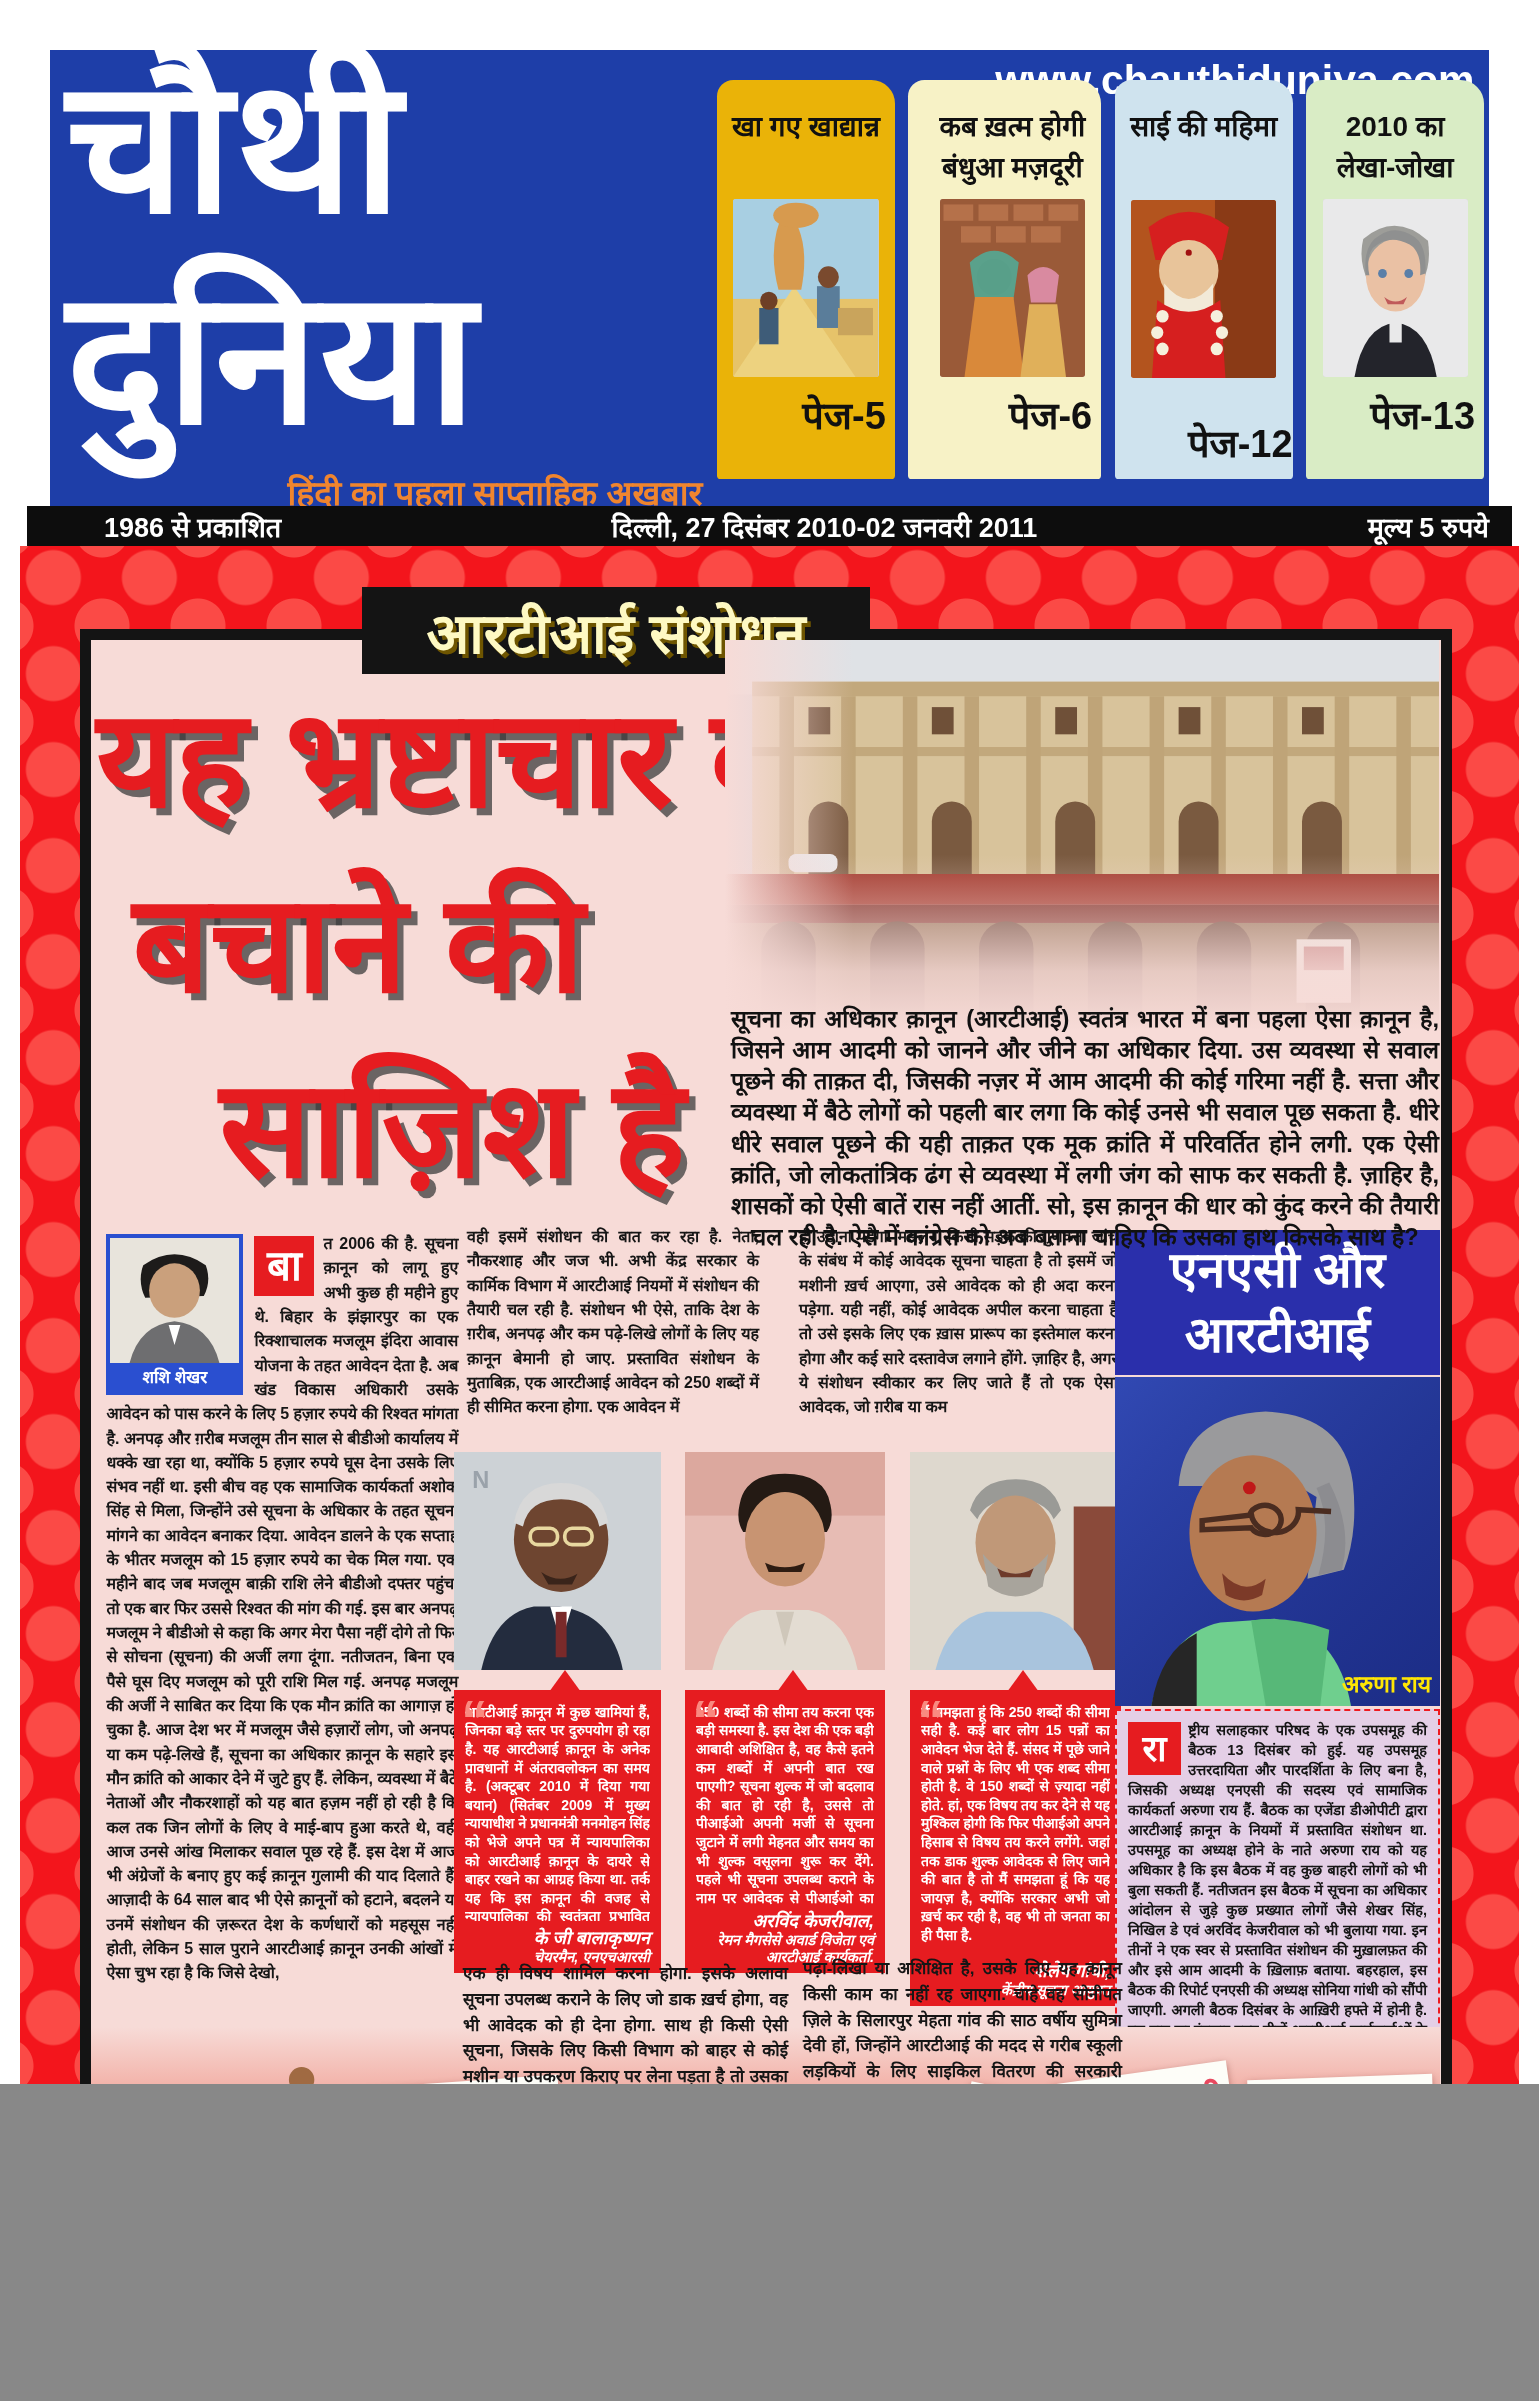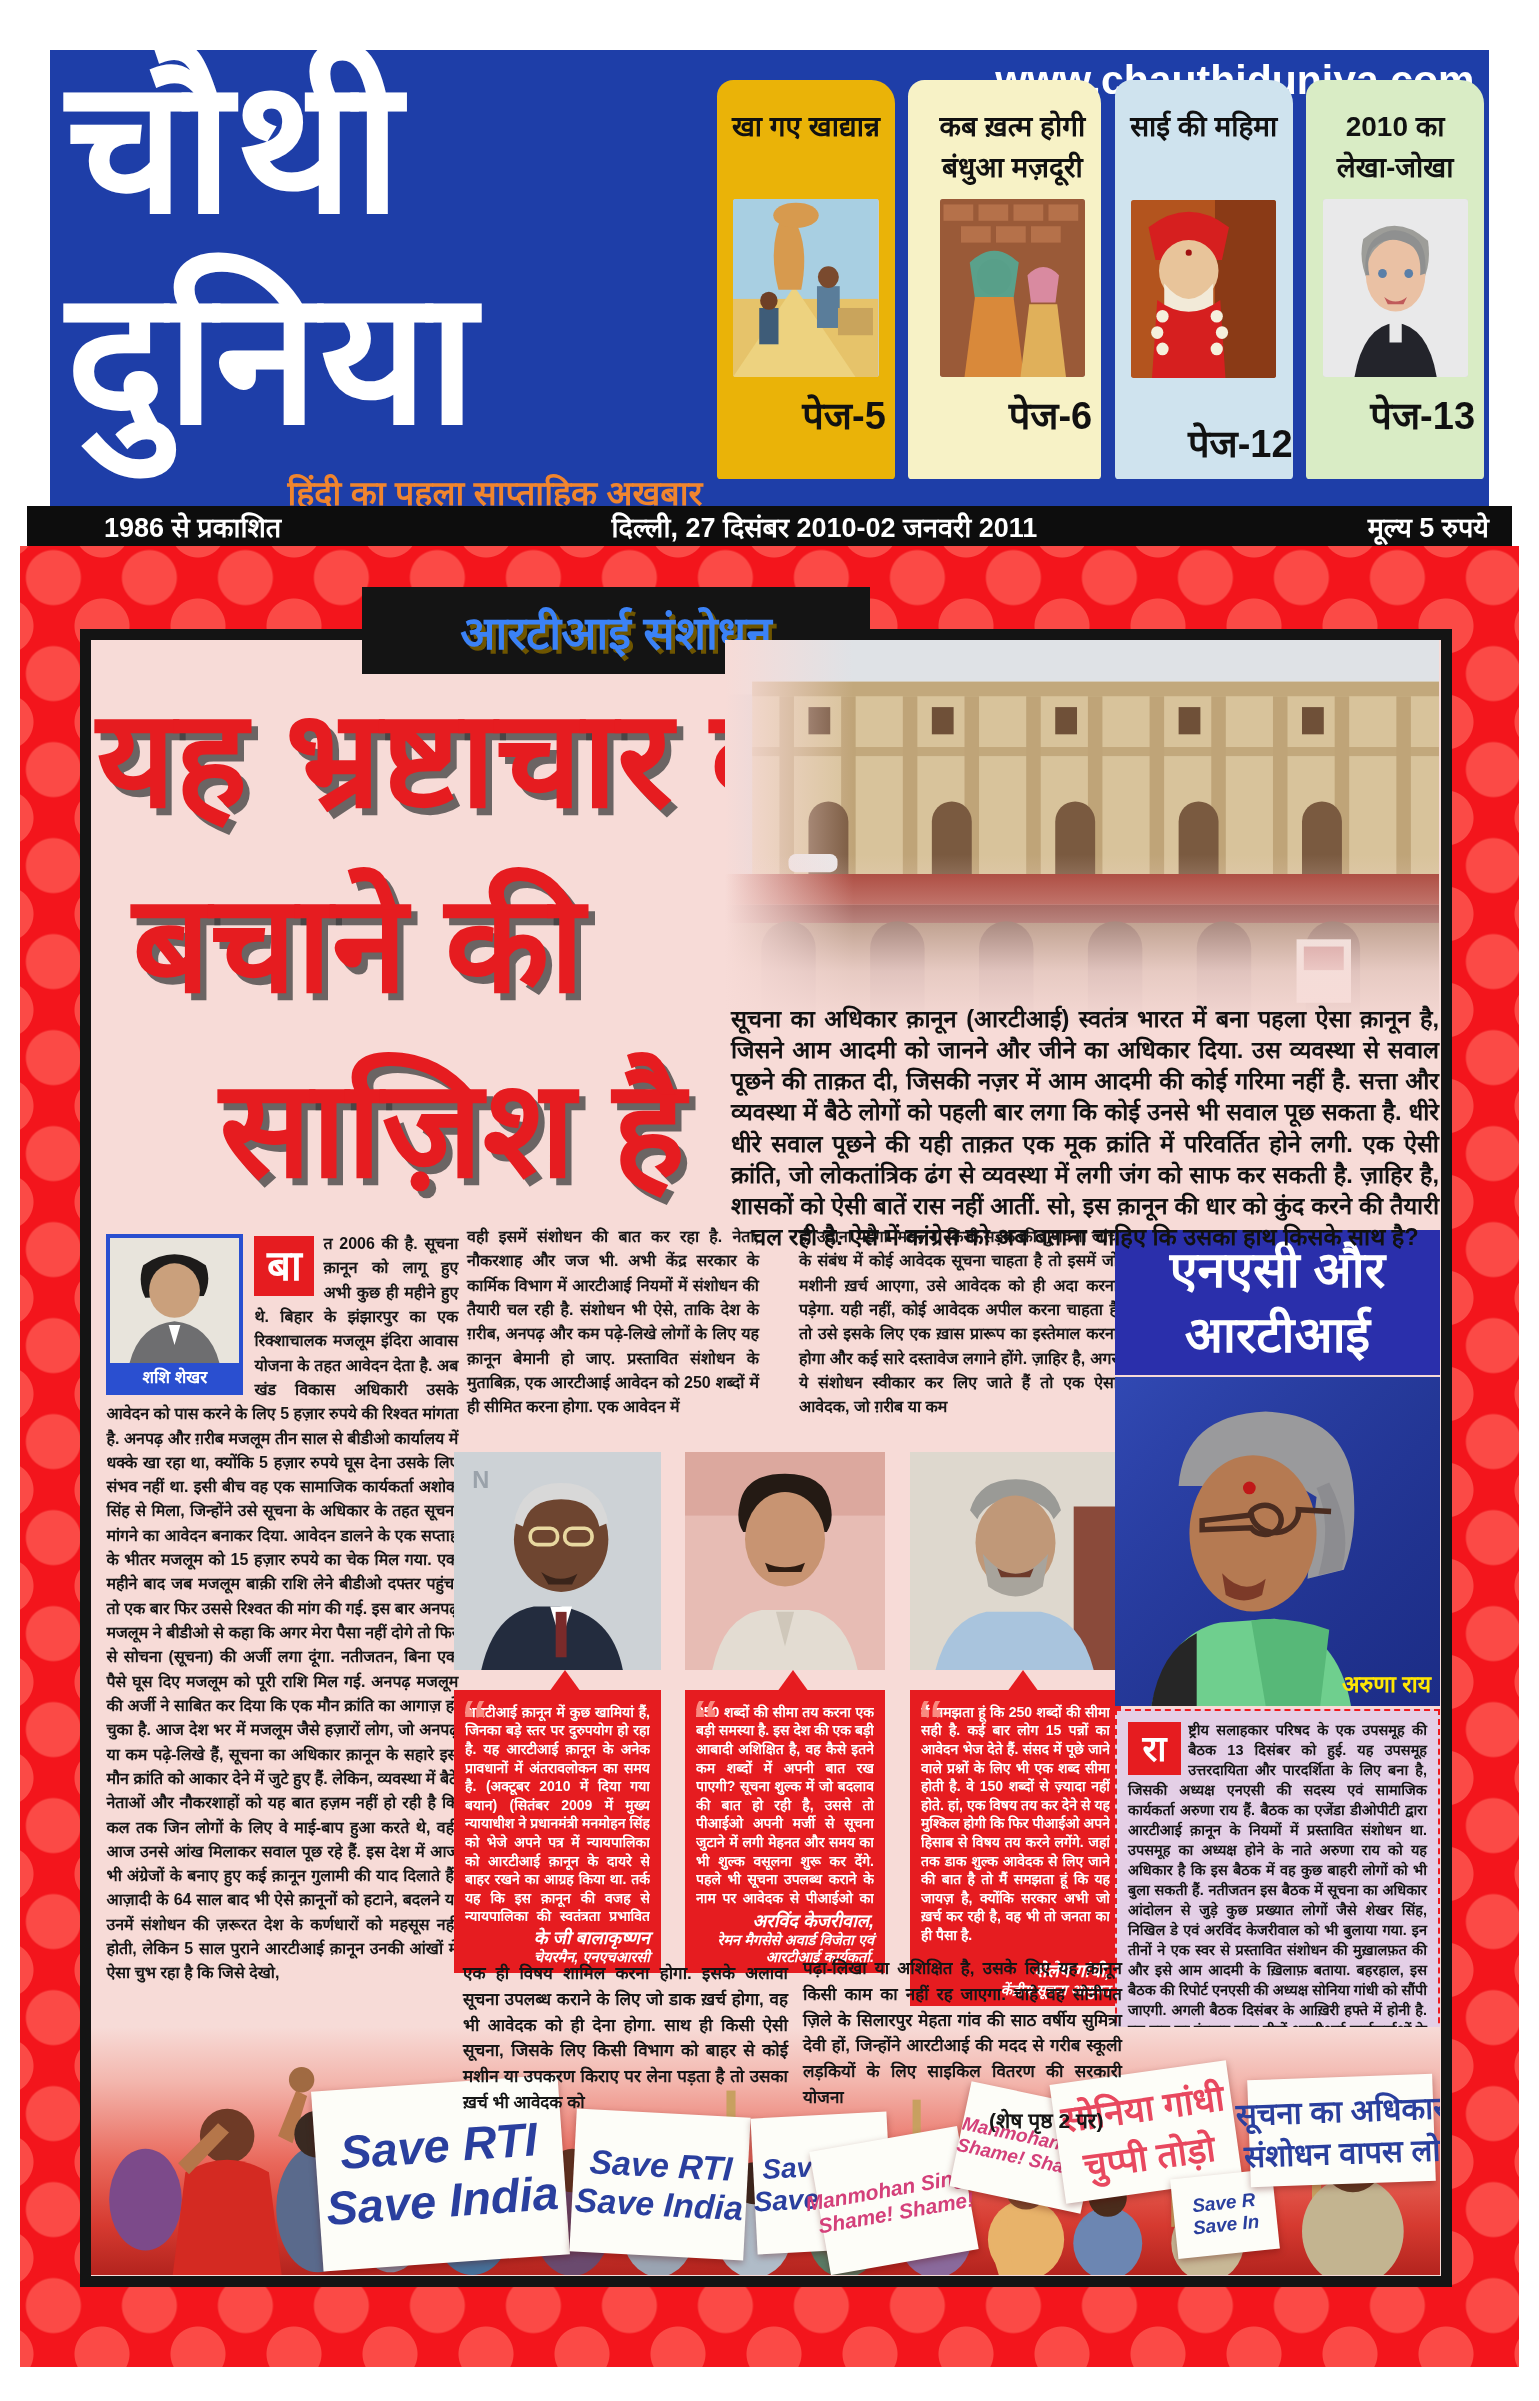--- a/index.html
+++ b/index.html
@@ -1,16 +1,16 @@
 <!DOCTYPE html>
 <html style="font-size:14.5px"><head>
 <meta charset="utf-8">
 <style>
   html,body{margin:0;padding:0;background:#888;}
-  .page{position:relative;width:1539px;height:2401px;background:#ffffff;overflow:hidden;
+  .page{position:relative;width:1539px;height:2084px;background:#ffffff;overflow:hidden;
         font-family:"Liberation Sans","DejaVu Sans",sans-serif;color:#151515;}
 
   
   .header{position:absolute;left:50px;top:50px;width:1439px;height:457px;background:#1e3ea8;}
   .masthead{position:absolute;left:16.3px;top:-9px;width:653px;height:427px;color:#fff;
             font-weight:900;font-size:186px;line-height:211px;letter-spacing:1.8px;}
   .tagline{position:absolute;left:209px;top:419px;width:472px;text-align:center;color:#f0852e;
            font-size:34px;font-weight:700;}
   .website{position:absolute;right:14.5px;top:7.3px;color:#ffffff;font-size:41px;font-weight:900;}
   .teasers{position:absolute;left:667px;top:30px;width:767px;height:399px;display:flex;gap:13.6px;}
@@ -38,21 +38,21 @@
       radial-gradient(circle 28px at 28px 28px,#fb4a46 0 27px,rgba(0,0,0,0) 28px),
       radial-gradient(circle 28px at 28px 28px,#fb4a46 0 27px,rgba(0,0,0,0) 28px);
     background-size:96px 96px,96px 96px;
     background-position:5.4px 3.6px,54px 52px;}
 
   
   .card{position:absolute;left:80px;top:629px;width:1372px;height:1658px;box-sizing:border-box;
         border:11.8px solid #141414;background:#f7dbd7;}
   .kicker{position:absolute;left:271px;top:-53px;width:508px;height:87px;background:#141414;
           display:flex;align-items:center;justify-content:center;}
-  .kicker span{color:#3b82f6;font-size:46px;font-weight:900;text-shadow:3.6px 3.6px 0 #6e5500;text-align:right;}
+  .kicker span{color:#fef9c3;font-size:56px;font-weight:900;text-shadow:3.6px 3.6px 0 #6e5500;text-align:right;}
 
   .headline{position:absolute;left:5.4px;top:27px;width:781px;color:#e61c20;font-weight:900;
             text-shadow:6.4px 7.3px 0 rgba(60,60,60,0.75);line-height:1.36;font-size:136px;}
   .headline .hl2{margin-left:36px;}
   .headline .hl3{margin-left:123px;}
 
   .parliament{position:absolute;left:634px;top:0;width:714px;height:390px;}
   .parliament svg{display:block;width:100%;height:100%;}
   .parliament::before{content:"";position:absolute;inset:0;
       background:linear-gradient(90deg,#f7dbd7 0%,rgba(247,219,215,0) 18%);}

